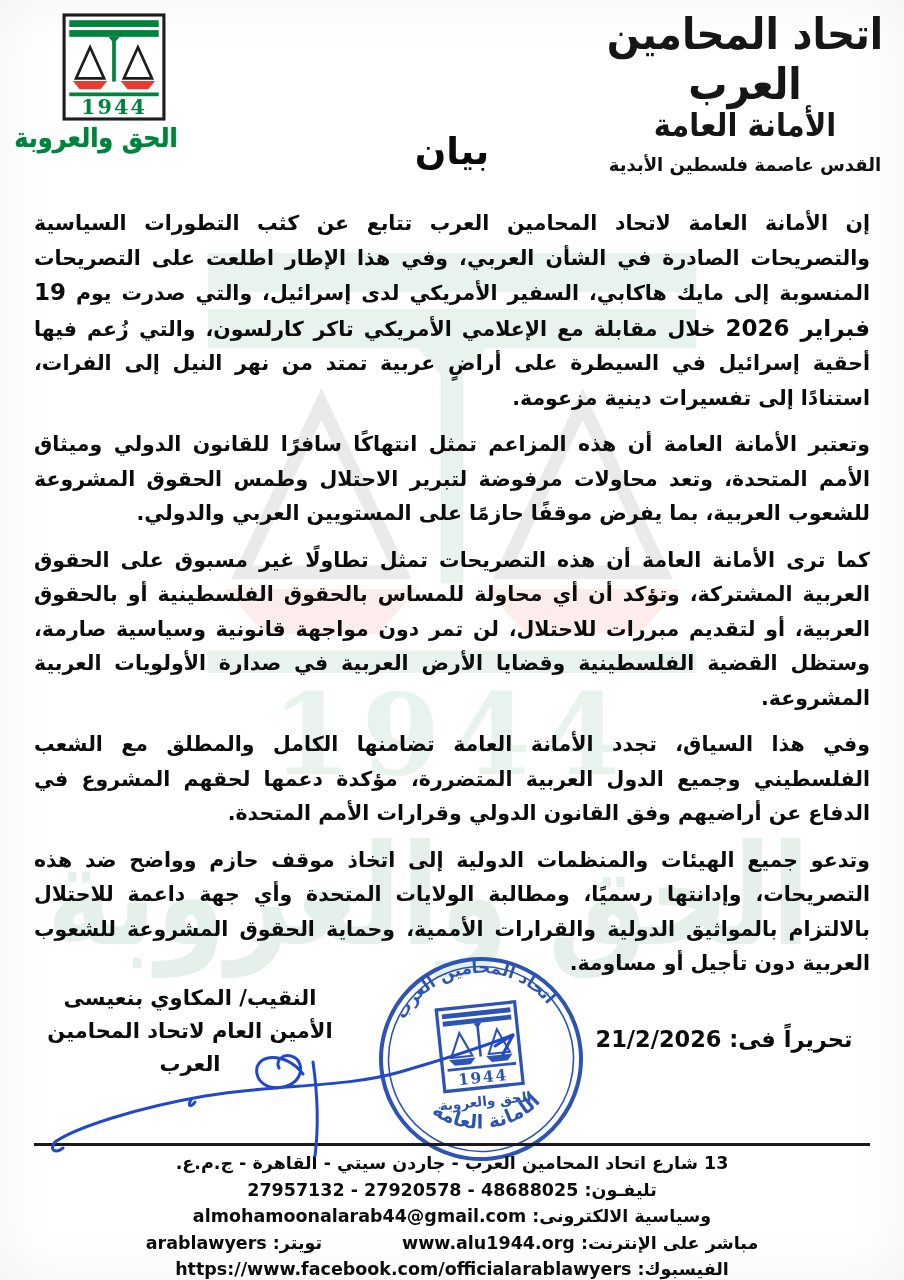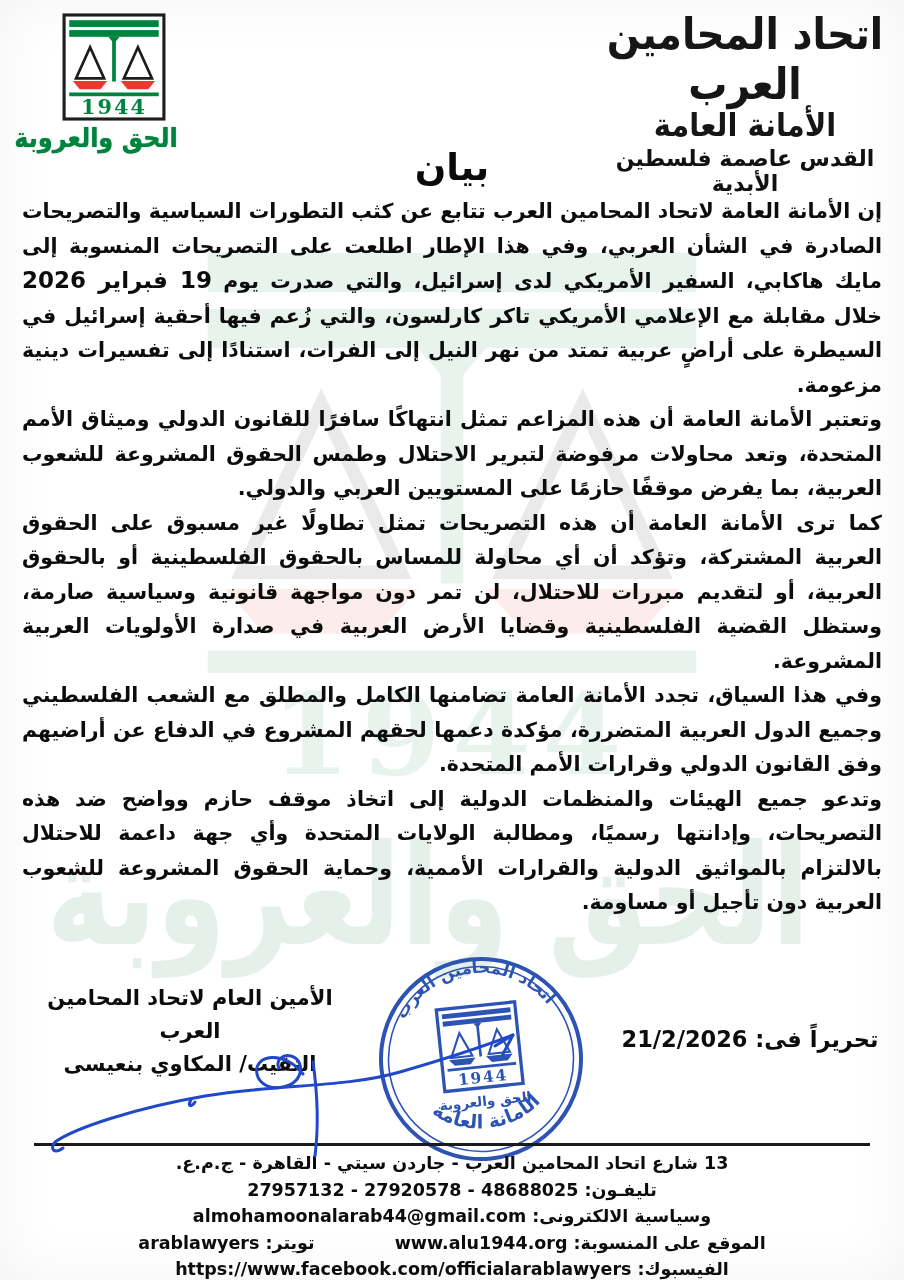--- a/index.html
+++ b/index.html
@@ -29,42 +29,42 @@
   .logo-emblem{position:absolute;left:62px;top:12px;width:104px;height:110px;z-index:2;}
   .logo-motto{
     position:absolute;left:10px;top:124px;width:172px;z-index:2;
     text-align:center;font-size:24px;font-weight:bold;color:#00833e;
     direction:rtl;text-shadow:0 0 1px #00833e;
     transform:scaleY(1.12);
   }
   .header-right{position:absolute;right:14px;top:14px;width:290px;text-align:center;z-index:2;direction:rtl;}
   .callig1{font-size:39px;font-weight:bold;color:#161616;transform:scaleY(1.1);letter-spacing:-1px;}
   .callig2{font-size:29px;font-weight:bold;color:#161616;margin-top:4px;transform:scaleY(1.1);}
-  .slogan{font-size:22px;font-weight:bold;color:#111;margin-top:4px;}
+  .slogan{font-size:18px;font-weight:bold;color:#111;margin-top:12px;}
   .title{
-    position:absolute;top:130px;left:0;right:0;margin:16px;z-index:2;
+    position:absolute;top:130px;left:0;right:0;margin:0;z-index:2;
     text-align:center;font-size:37px;font-weight:bold;color:#0a0a0a;
   }
   
   .body-text{
     position:absolute;top:194px;right:22px;left:22px;z-index:2;
     direction:rtl;text-align:justify;
     font-size:20.5px;font-weight:bold;line-height:34.5px;color:#0c0c0c;
   }
-  .body-text p{margin:0;}
+  .body-text p{margin:12px;}
   .inline-date{font-size:23px;}
   
   .signatory{
     position:absolute;left:32px;top:982px;width:316px;z-index:3;
     text-align:center;direction:rtl;font-weight:bold;font-size:21px;line-height:33px;color:#0c0c0c;
   }
   .signature-scribble{position:absolute;left:45px;top:1032px;width:485px;height:128px;z-index:4;}
   .stamp{position:absolute;left:376px;top:954px;width:210px;height:210px;z-index:3;transform:rotate(-6deg);}
   .date-line{
-    position:absolute;right:14px;top:1026px;width:280px;z-index:3;
+    position:absolute;right:40px;top:1026px;width:280px;z-index:3;
     direction:rtl;font-weight:bold;font-size:22.5px;color:#0c0c0c;text-align:center;
   }
   
   .footer{position:absolute;left:0;right:0;top:1143px;z-index:3;direction:rtl;text-align:center;font-weight:bold;color:#0c0c0c;}
   .footer-rule{border-top:3px solid #1a1a1a;margin:0 34px 4px 34px;height:0;}
   .f-line{font-size:17.5px;line-height:26.5px;white-space:nowrap;}
   .f-two{display:flex;justify-content:center;gap:48px;direction:rtl;}
   .f-two.wide{gap:80px;}
   .f-group{white-space:nowrap;}
   
@@ -118,22 +118,22 @@
 
   <div class="body-text">
     <p><span>إن الأمانة العامة لاتحاد المحامين العرب تتابع عن كثب التطورات السياسية والتصريحات الصادرة في الشأن العربي، وفي هذا الإطار اطلعت على التصريحات المنسوبة إلى مايك هاكابي، السفير الأمريكي لدى إسرائيل، والتي صدرت يوم </span><span class="inline-date">19 فبراير 2026</span><span> خلال مقابلة مع الإعلامي الأمريكي تاكر كارلسون، والتي زُعم فيها أحقية إسرائيل في السيطرة على أراضٍ عربية تمتد من نهر النيل إلى الفرات، استنادًا إلى تفسيرات دينية مزعومة.</span></p>
     <p>وتعتبر الأمانة العامة أن هذه المزاعم تمثل انتهاكًا سافرًا للقانون الدولي وميثاق الأمم المتحدة، وتعد محاولات مرفوضة لتبرير الاحتلال وطمس الحقوق المشروعة للشعوب العربية، بما يفرض موقفًا حازمًا على المستويين العربي والدولي.</p>
     <p>كما ترى الأمانة العامة أن هذه التصريحات تمثل تطاولًا غير مسبوق على الحقوق العربية المشتركة، وتؤكد أن أي محاولة للمساس بالحقوق الفلسطينية أو بالحقوق العربية، أو لتقديم مبررات للاحتلال، لن تمر دون مواجهة قانونية وسياسية صارمة، وستظل القضية الفلسطينية وقضايا الأرض العربية في صدارة الأولويات العربية المشروعة.</p>
     <p>وفي هذا السياق، تجدد الأمانة العامة تضامنها الكامل والمطلق مع الشعب الفلسطيني وجميع الدول العربية المتضررة، مؤكدة دعمها لحقهم المشروع في الدفاع عن أراضيهم وفق القانون الدولي وقرارات الأمم المتحدة.</p>
     <p>وتدعو جميع الهيئات والمنظمات الدولية إلى اتخاذ موقف حازم وواضح ضد هذه التصريحات، وإدانتها رسميًا، ومطالبة الولايات المتحدة وأي جهة داعمة للاحتلال بالالتزام بالمواثيق الدولية والقرارات الأممية، وحماية الحقوق المشروعة للشعوب العربية دون تأجيل أو مساومة.</p>
   </div>
 
   <div class="signatory">
+    <div>النقيب/ المكاوي بنعيسى</div>
     <div>الأمين العام لاتحاد المحامين العرب</div>
-    <div>النقيب/ المكاوي بنعيسى</div>
   </div>
 
   <svg class="signature-scribble" viewBox="0 0 485 128" aria-hidden="true">
     <g fill="none" stroke="#2148c8" stroke-width="3" stroke-linecap="round" stroke-linejoin="round">
       <path d="M18,116 C10,122 4,118 10,110 C30,96 90,76 160,64 C230,52 300,56 355,40 C400,27 445,12 468,3"></path>
       <path d="M450,14 L468,3 L458,22"></path>
       <path d="M258,42 C240,18 208,22 212,42 C216,60 246,60 254,44 C258,35 254,26 246,24 C238,22 230,28 234,36"></path>
       <path d="M268,30 C272,58 274,92 270,124"></path>
       <path d="M150,70 C146,76 142,74 146,68"></path>
     </g>
@@ -176,19 +176,19 @@
   <div class="footer">
     <div class="footer-rule"></div>
     <div class="f-line">13 شارع اتحاد المحامين العرب - جاردن سيتي - القاهرة - ج.م.ع.</div>
     <div class="f-line f-two">
       <span class="f-group"><span>تليفـون:</span> <span>48688025 - 27920578 - 27957132</span></span>
     </div>
     <div class="f-line f-two">
       <span class="f-group"><span>وسياسية الالكترونى:</span> <span>almohamoonalarab44@gmail.com</span></span>
     </div>
     <div class="f-line f-two wide">
-      <span class="f-group"><span>الموقع على المنسوبة:</span> <span>www.alu1944.org</span></span>
+      <span class="f-group"><span>مباشر على الإنترنت:</span> <span>www.alu1944.org</span></span>
       <span class="f-group"><span>تويتر:</span> <span>arablawyers</span></span>
     </div>
     <div class="f-line"><span>الفيسبوك:</span> <span>https://www.facebook.com/officialarablawyers</span></div>
   </div>
 
 </div>
 
 </body></html>

